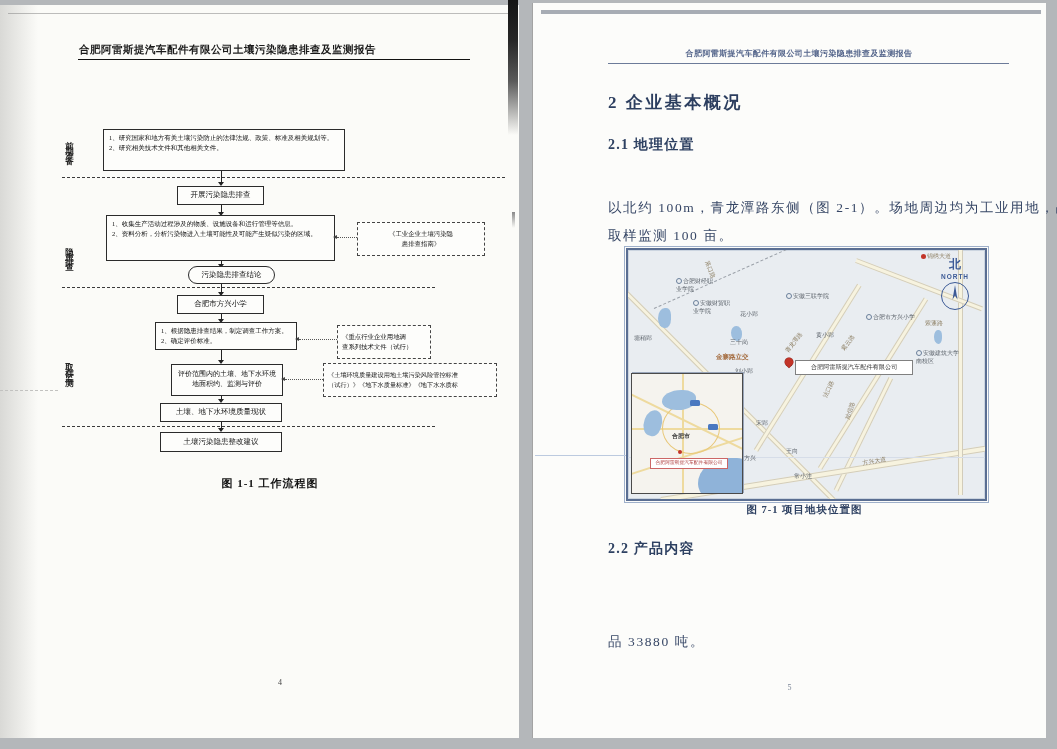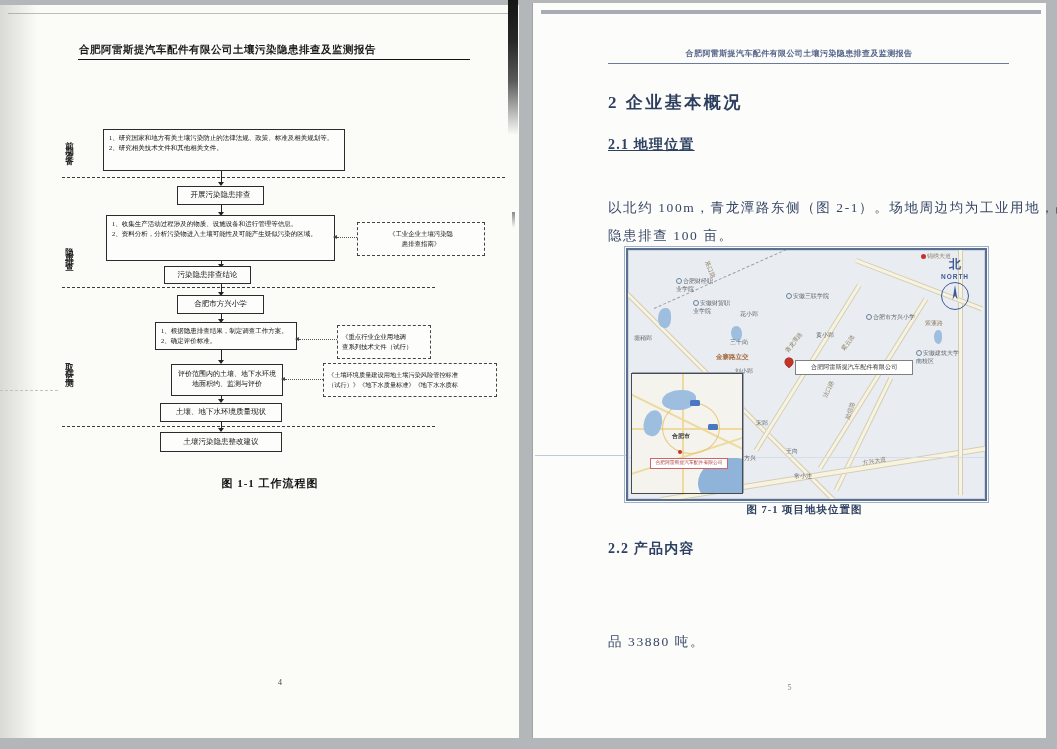--- a/index.html
+++ b/index.html
@@ -120,21 +120,21 @@
     <div class="fb center" style="left:177px;top:181px;width:87px;height:19px;">开展污染隐患排查</div>
     <div class="va" style="left:221px;top:200px;height:7px;"></div>
 
     <div class="fb" style="left:106px;top:210px;width:229px;height:46px;">1、收集生产活动过程涉及的物质、设施设备和运行管理等信息。
 2、资料分析，分析污染物进入土壤可能性及可能产生疑似污染的区域。</div>
     <div class="ref" style="left:357px;top:217px;width:128px;height:34px;">《工业企业土壤污染隐
 患排查指南》</div>
     <div class="dc" style="left:337px;top:232px;width:20px;"></div>
     <div class="va" style="left:221px;top:256px;height:3px;"></div>
 
-    <div class="fb center" style="left:164px;top:261px;width:87px;height:18px;">污染隐患排查结论</div>
+    <div class="fb center" style="left:188px;top:261px;width:87px;height:18px;border-radius:9px;">污染隐患排查结论</div>
     <div class="sep" style="left:62px;top:282px;width:373px;"></div>
     <div class="va" style="left:221px;top:279px;height:8px;"></div>
 
     <div class="fb center" style="left:177px;top:290px;width:87px;height:19px;">合肥市方兴小学</div>
     <div class="va" style="left:221px;top:309px;height:5px;"></div>
 
     <div class="fb" style="left:155px;top:317px;width:142px;height:28px;">1、根据隐患排查结果，制定调查工作方案。
 2、确定评价标准。</div>
     <div class="ref left" style="left:337px;top:320px;width:94px;height:34px;">《重点行业企业用地调
 查系列技术文件（试行）</div>
@@ -158,24 +158,24 @@
     <div class="lp-margin-dash"></div>
     <div class="lp-pagenum">4</div>
   </div>
 
   <div class="page-right">
     <div class="rp-topstrip"></div>
     <div class="rp-header">合肥阿雷斯提汽车配件有限公司土壤污染隐患排查及监测报告</div>
     <div class="rp-rule"></div>
 
     <div class="ch-title">2  企业基本概况</div>
-    <div class="sec-title" style="top:133px;text-decoration:underline;">2.1 地理位置</div>
+    <div class="sec-title" style="top:133px;">2.1 地理位置</div>
 
     <div class="body-line" style="top:196px;">以北约 100m，青龙潭路东侧（图 2-1）。场地周边均为工业用地，占</div>
-    <div class="body-line" style="top:224px;">隐患排查 100 亩。</div>
+    <div class="body-line" style="top:224px;">取样监测 100 亩。</div>
 
     <div class="figure-map">
 
       <div class="road" style="left:-6px;top:36px;width:300px;transform:rotate(45deg);"></div>
       <div class="rail" style="left:26px;top:58px;width:150px;transform:rotate(-24deg);"></div>
       <div class="road" style="left:128px;top:198px;width:195px;transform:rotate(-58deg);"></div>
       <div class="road" style="left:192px;top:216px;width:200px;transform:rotate(-58deg);"></div>
       <div class="road" style="left:208px;top:238px;width:125px;transform:rotate(-64deg);"></div>
       <div class="road" style="left:33px;top:247px;width:335px;height:4px;transform:rotate(-9deg);"></div>
       <div class="road v" style="left:330px;top:0;height:245px;"></div>

